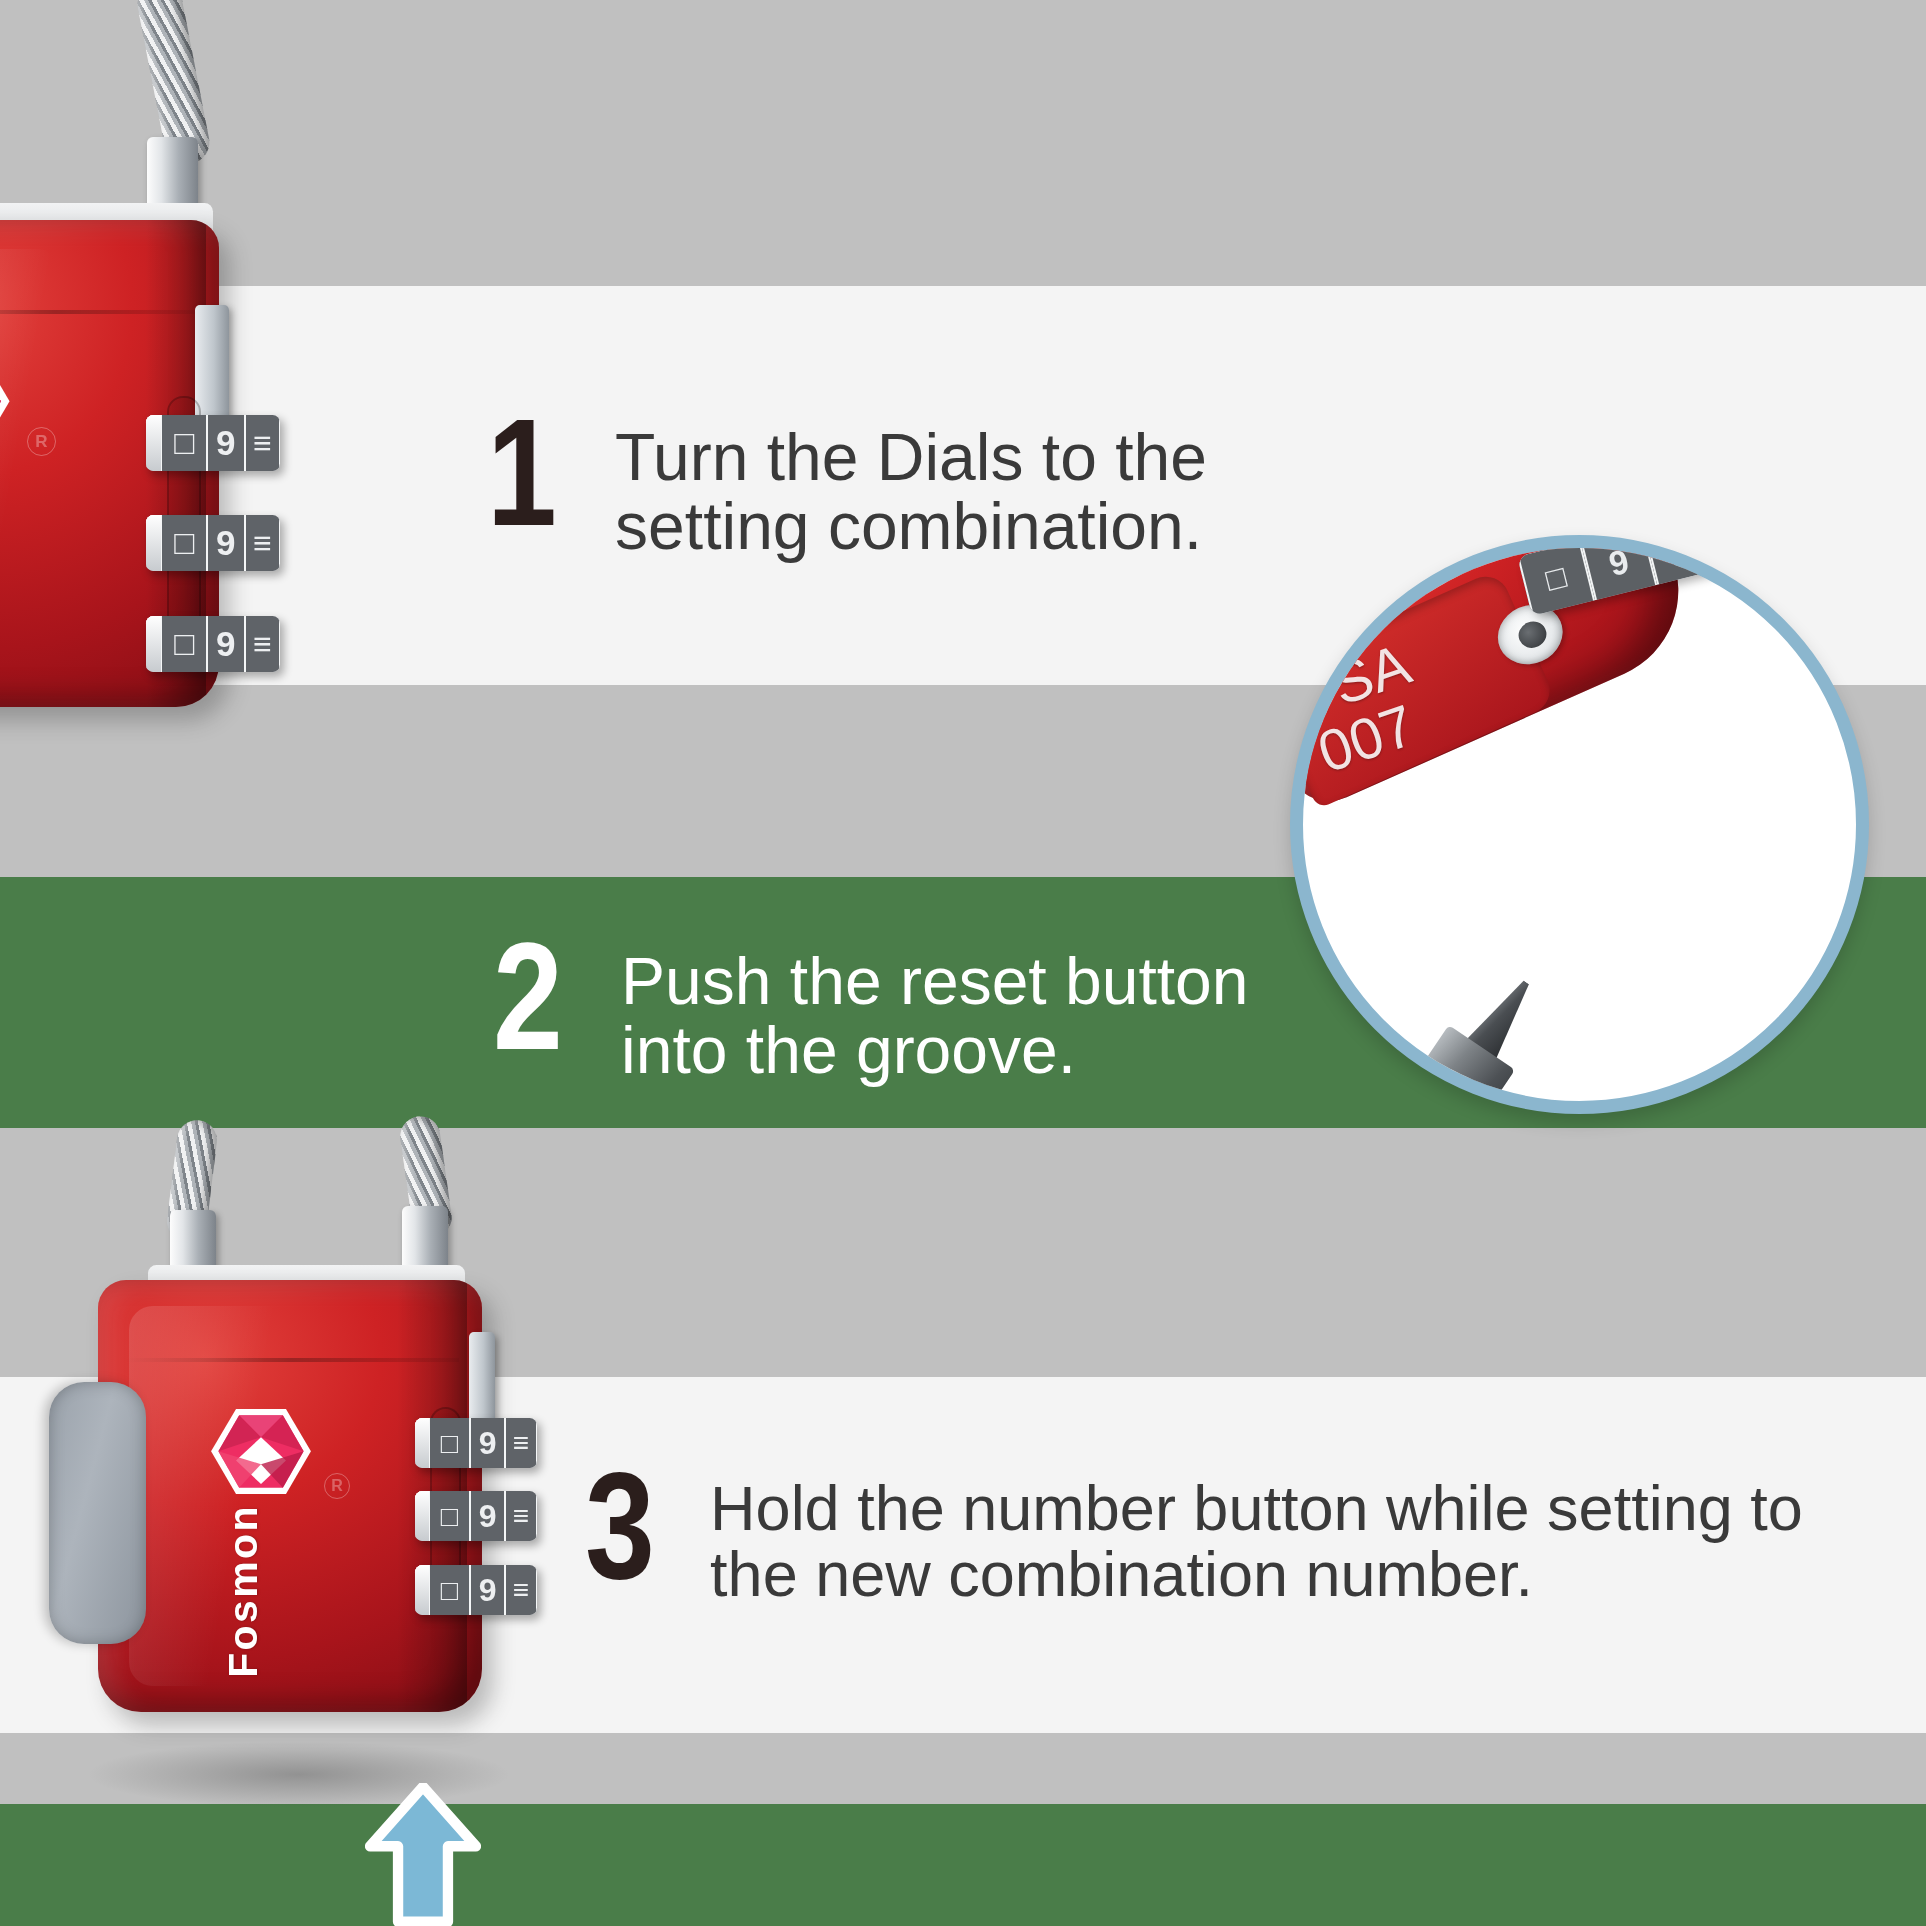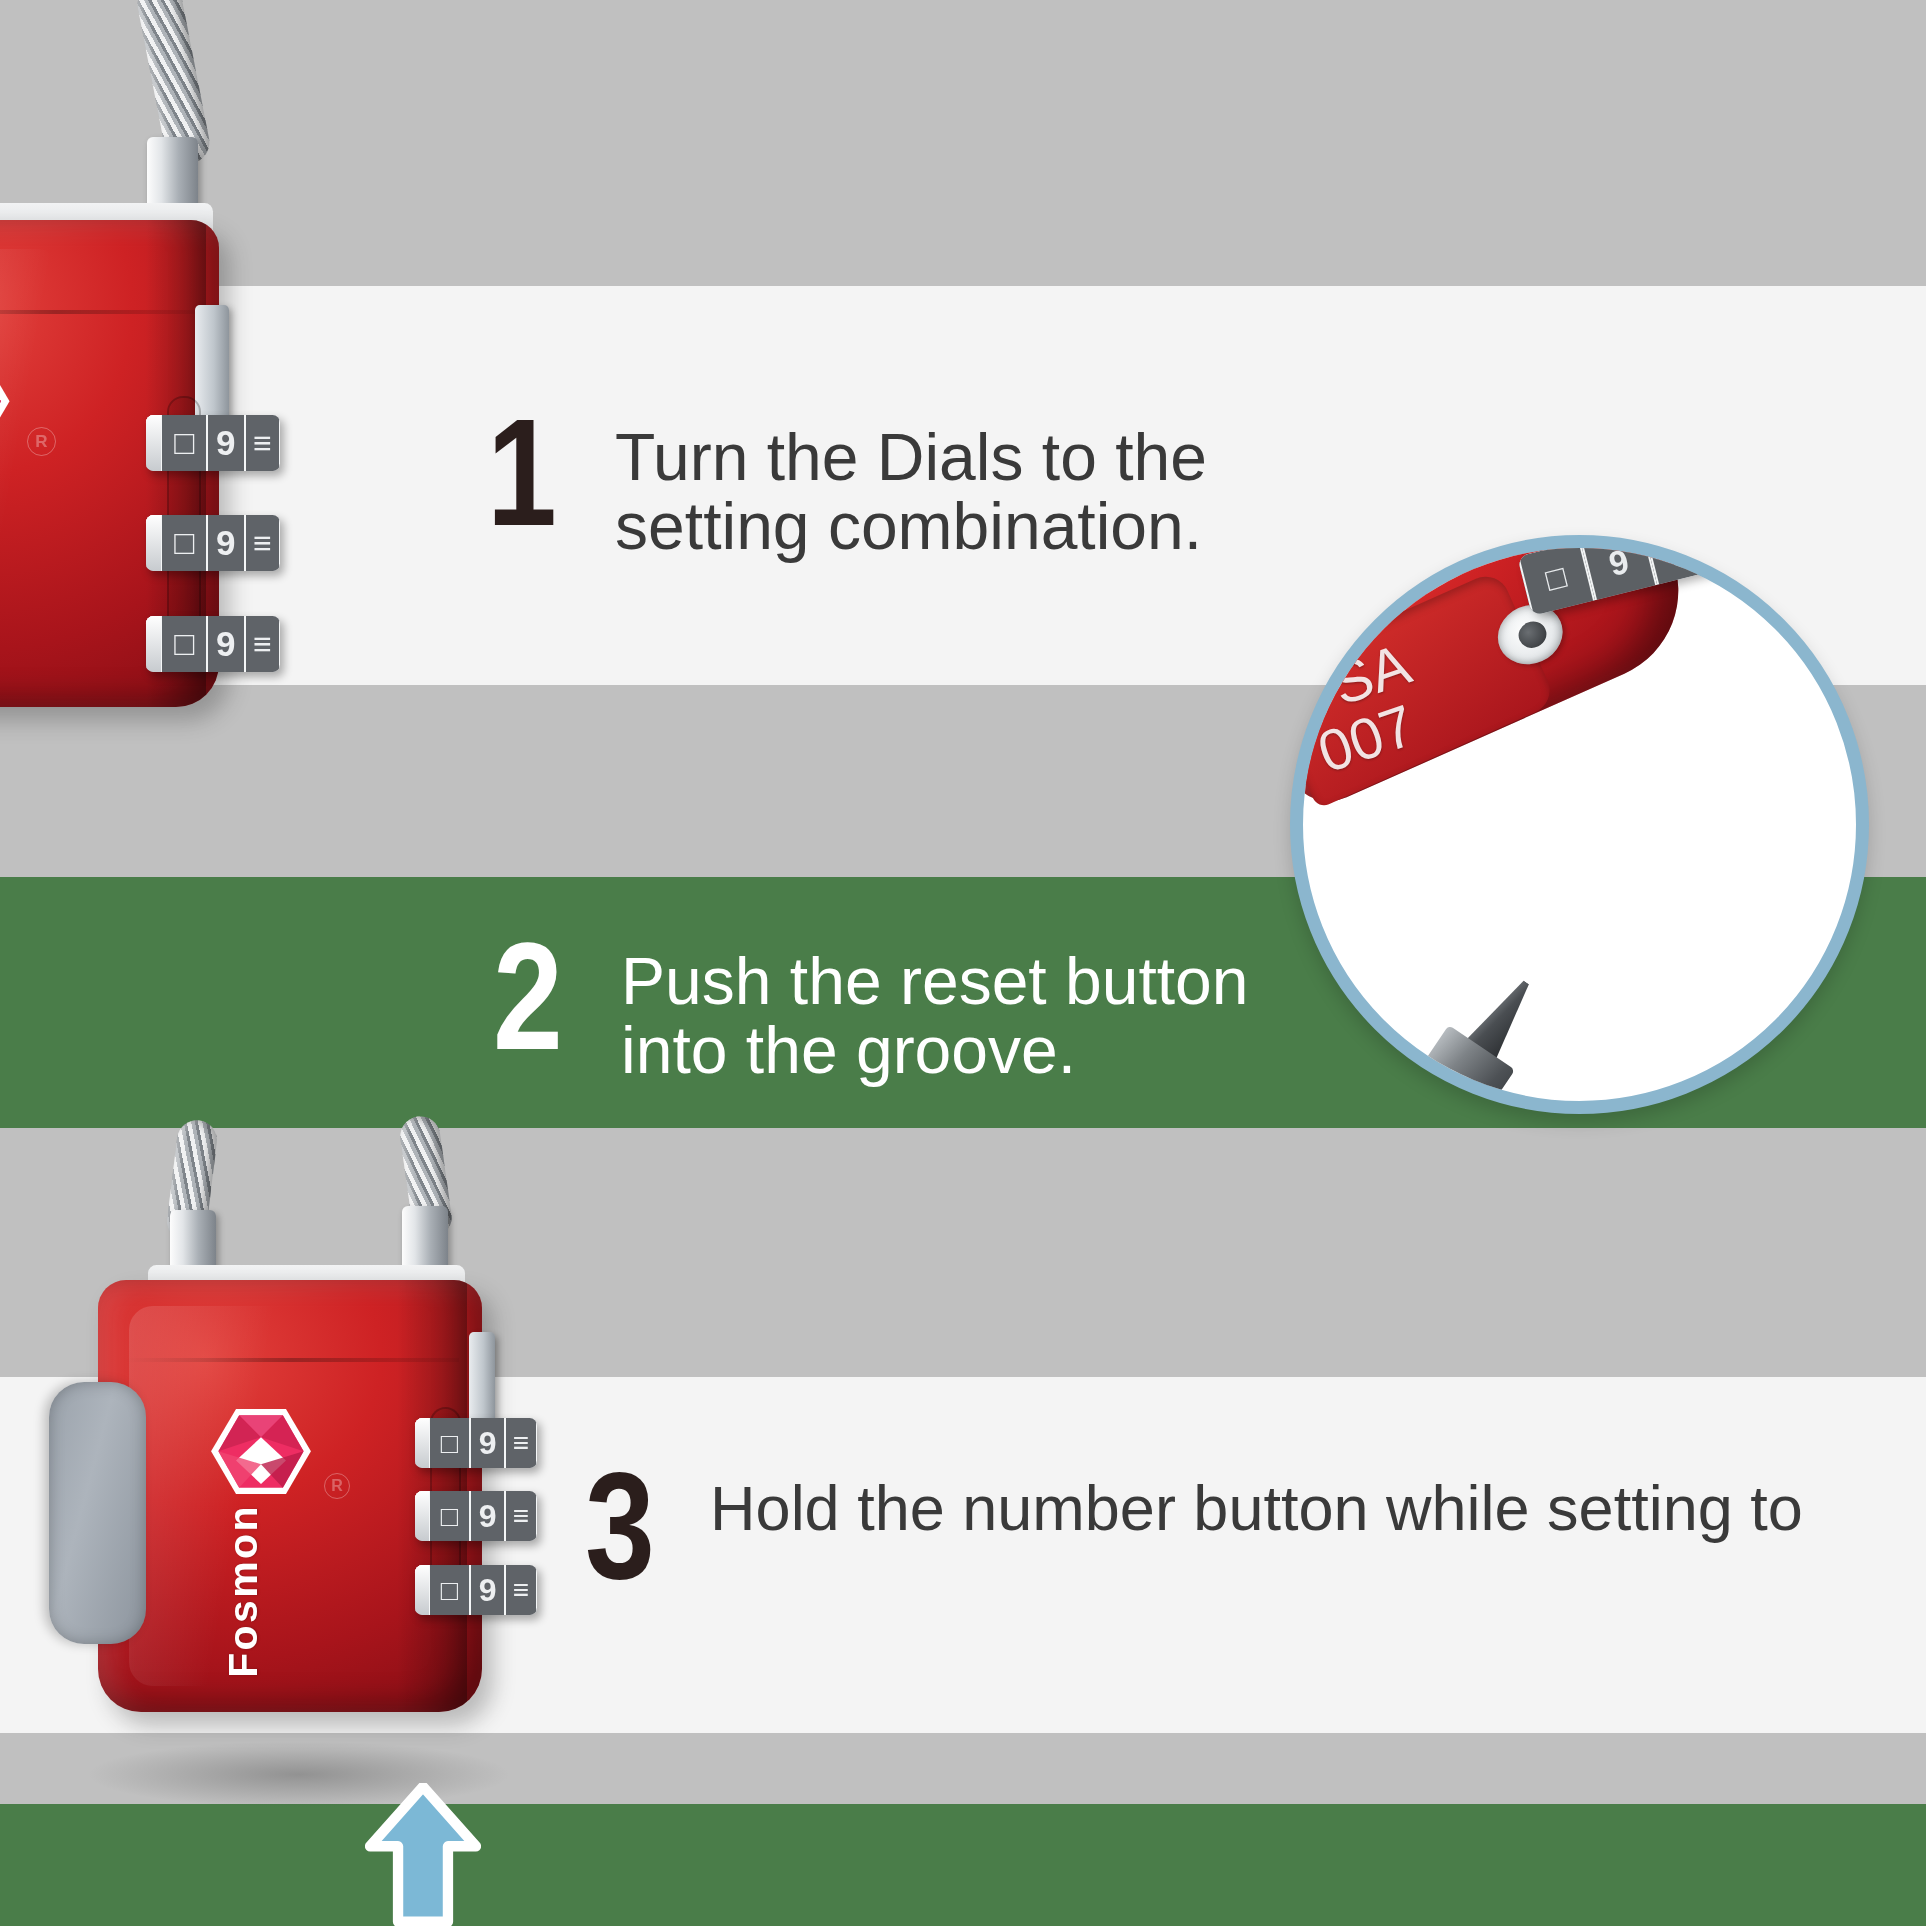--- a/index.html
+++ b/index.html
@@ -436,20 +436,21 @@
       <div class="cellw" style="width:34%; font-size:29px;">□</div>
       <div class="cellw" style="width:28%; font-size:32px;">9</div>
       <div class="cellw" style="width:26%; font-size:28px;">≡</div>
     </div>
   </div>
 
   <div class="step" id="step3">
     <div class="step-num dark">3</div>
     <div class="step-copy">
       <span class="ln">Hold the number button while setting to</span>
+      <span class="ln">the new combination number.</span>
     </div>
   </div>
 
   <div class="arrow">
     <svg viewBox="0 0 190 235" width="116" height="143">
       <path d="M95 6 L182 104 L136 104 L136 228 L54 228 L54 104 L8 104 Z" fill="#7CB8D6" stroke="#FFFFFF" stroke-width="17" stroke-linejoin="round"></path>
     </svg>
   </div>
 
 </div>

